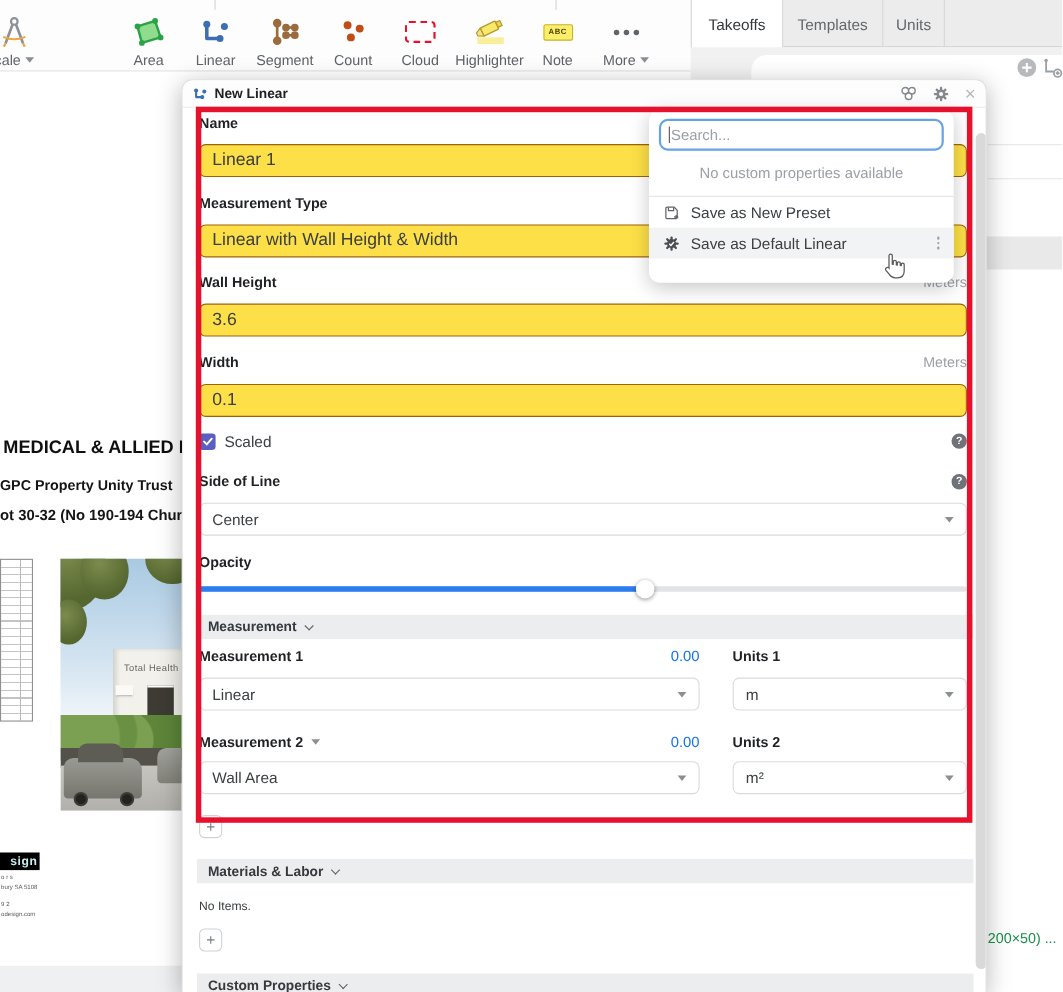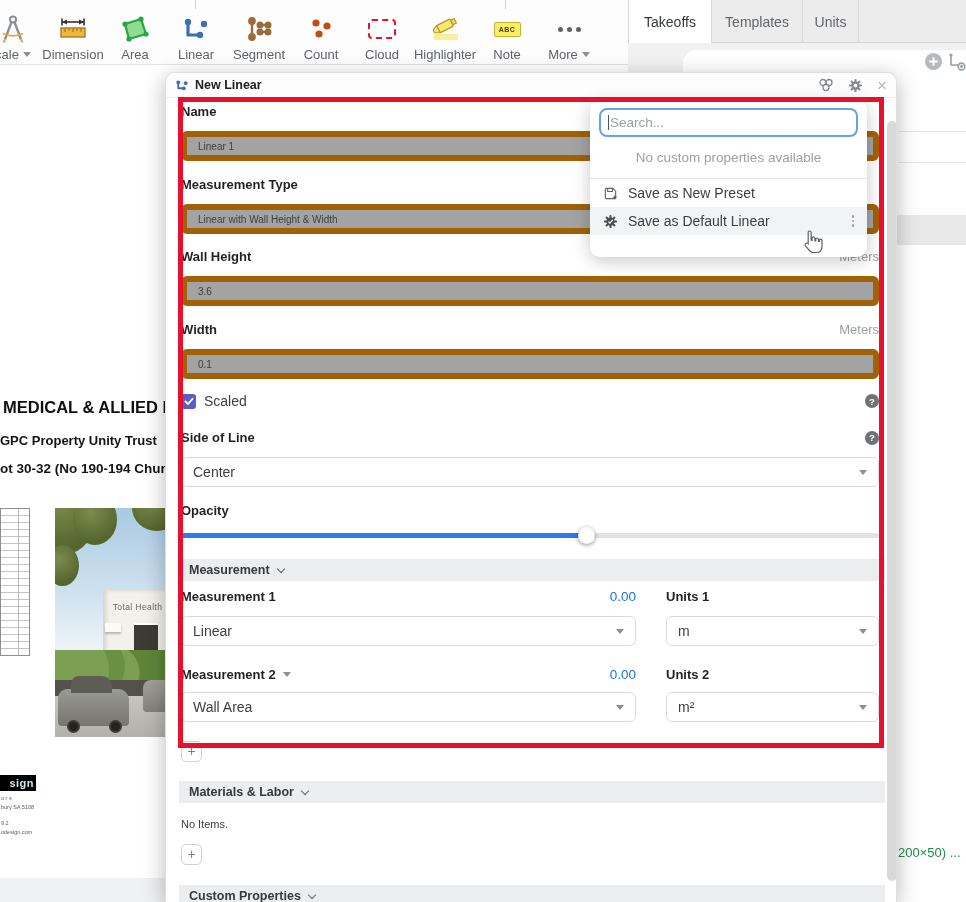--- a/index.html
+++ b/index.html
@@ -61,21 +61,21 @@
   
   .dialog{position:absolute;left:165px;top:72px;width:732px;height:830px;background:#fff;border:1px solid #dedede;border-bottom:none;border-radius:10px 10px 0 0;box-shadow:0 5px 22px rgba(0,0,0,.28);z-index:10;overflow:hidden}
   .dhdr{position:absolute;left:0;top:0;width:100%;height:25px;display:flex;align-items:center;gap:6px;padding:0 9px;border-bottom:1px solid #ececec;background:#fdfdfd}
   .dtitle{font-size:12.5px;font-weight:bold;color:#202124}
   .dhdr-sp{flex:1}
   .dhicon{display:flex;align-items:center;cursor:pointer}
   .dclose{font-size:17px;color:#b4b8bc;line-height:1;cursor:pointer}
   .flabel{font-size:13px;font-weight:bold;color:#1f2124;white-space:nowrap}
   .unit{font-size:13px;color:#9aa0a6}
   .frow{position:absolute;left:15px;width:698px;display:flex;justify-content:space-between;align-items:center}
-  .tinput{position:absolute;left:15px;width:698px;height:30px;border:6px solid #a16207;border-radius:6px;font-size:10px;color:#3c4043;padding:0 11px;background:#a3a3a3;font-family:"Liberation Sans",sans-serif;outline:none}
+  .tinput{position:absolute;left:15px;width:698px;height:30px;border:1px solid #a16207;border-radius:6px;font-size:16px;color:#3c4043;padding:0 11px;background:#fde047;font-family:"Liberation Sans",sans-serif;outline:none}
   .select{position:absolute;height:30px;border:1px solid #d9dbde;border-radius:6px;display:flex;align-items:center;justify-content:space-between;padding:0 11px;font-size:14px;color:#3c4043;background:#fff;cursor:pointer}
   .helpq{width:14px;height:14px;border-radius:50%;background:#6f7377;color:#fff;font-size:9.5px;font-weight:bold;display:flex;align-items:center;justify-content:center;cursor:pointer}
   .checkbox{width:15px;height:15px;border-radius:3px;background:#5a5fc4;display:inline-flex;align-items:center;justify-content:center;cursor:pointer}
   .cb-label{font-size:14px;color:#3c4043;margin-left:8px}
   .slider-track{position:absolute;left:15px;width:698px;height:5px;border-radius:3px;background:#e1e3e6;cursor:pointer}
   .slider-fill{height:5px;border-radius:3px;background:#2b7cf0;width:58%}
   .slider-thumb{position:absolute;top:-6px;left:calc(58% - 8px);width:17px;height:17px;border-radius:50%;background:#fff;box-shadow:0 1px 4px rgba(0,0,0,.45)}
   .sechdr{position:absolute;left:13px;width:706px;height:22px;background:#ebedef;display:flex;align-items:center;gap:8px;padding:0 10px;font-size:12.5px;font-weight:bold;color:#36393d;cursor:pointer}
   .chev{width:6px;height:6px;border-right:1.5px solid #5f6368;border-bottom:1.5px solid #5f6368;transform:rotate(45deg);display:inline-block;margin-top:-3px}
   .blue-num{font-size:13.5px;color:#1a73e8}
@@ -117,34 +117,20 @@
             <path d="M5 20c6 3 14 3 20 0" stroke="#f0a33f" stroke-width="1.8" fill="none"></path>
             <path d="M7 26l-1.5 3M23 26l1.5 3" stroke="#f0a33f" stroke-width="2"></path>
           </svg>
       </div>
       <div class="tlabel">
           <span>cale</span>
           <span class="tri-down"></span>
         </div>
     </div>
 
-    <div class="tool" style="left:38px;width:70px">
-      <div class="ticon">
-        <svg width="34" height="28" viewBox="0 0 34 28">
-            <path d="M6 7h22" stroke="#333" stroke-width="1.6"></path>
-            <path d="M6 3.5v7M28 3.5v7" stroke="#333" stroke-width="1.6"></path>
-            <path d="M6 7l5-2.4v4.8zM28 7l-5-2.4v4.8z" fill="#333"></path>
-            <rect x="5" y="13" width="24" height="9" fill="#f3b43c" stroke="#a97c1e" stroke-width="1.4"></rect>
-            <path d="M9 13v4M13 13v3M17 13v4M21 13v3M25 13v4" stroke="#a97c1e" stroke-width="1.2"></path>
-          </svg>
-      </div>
-      <div class="tlabel">
-          <span>Dimension</span>
-        </div>
-    </div>
 
     <div class="tool" style="left:112px;width:46px">
       <div class="ticon">
         <svg width="32" height="28" viewBox="0 0 32 28">
             <polygon points="6,9 22,4 27,19 10,24" fill="#8fdc8f" stroke="#2aa347" stroke-width="2.2" stroke-linejoin="round"></polygon>
             <g fill="#2aa347">
               <circle cx="6" cy="9" r="2.6"></circle>
               <circle cx="22" cy="4" r="2.6"></circle>
               <circle cx="27" cy="19" r="2.6"></circle>
               <circle cx="10" cy="24" r="2.6"></circle>

